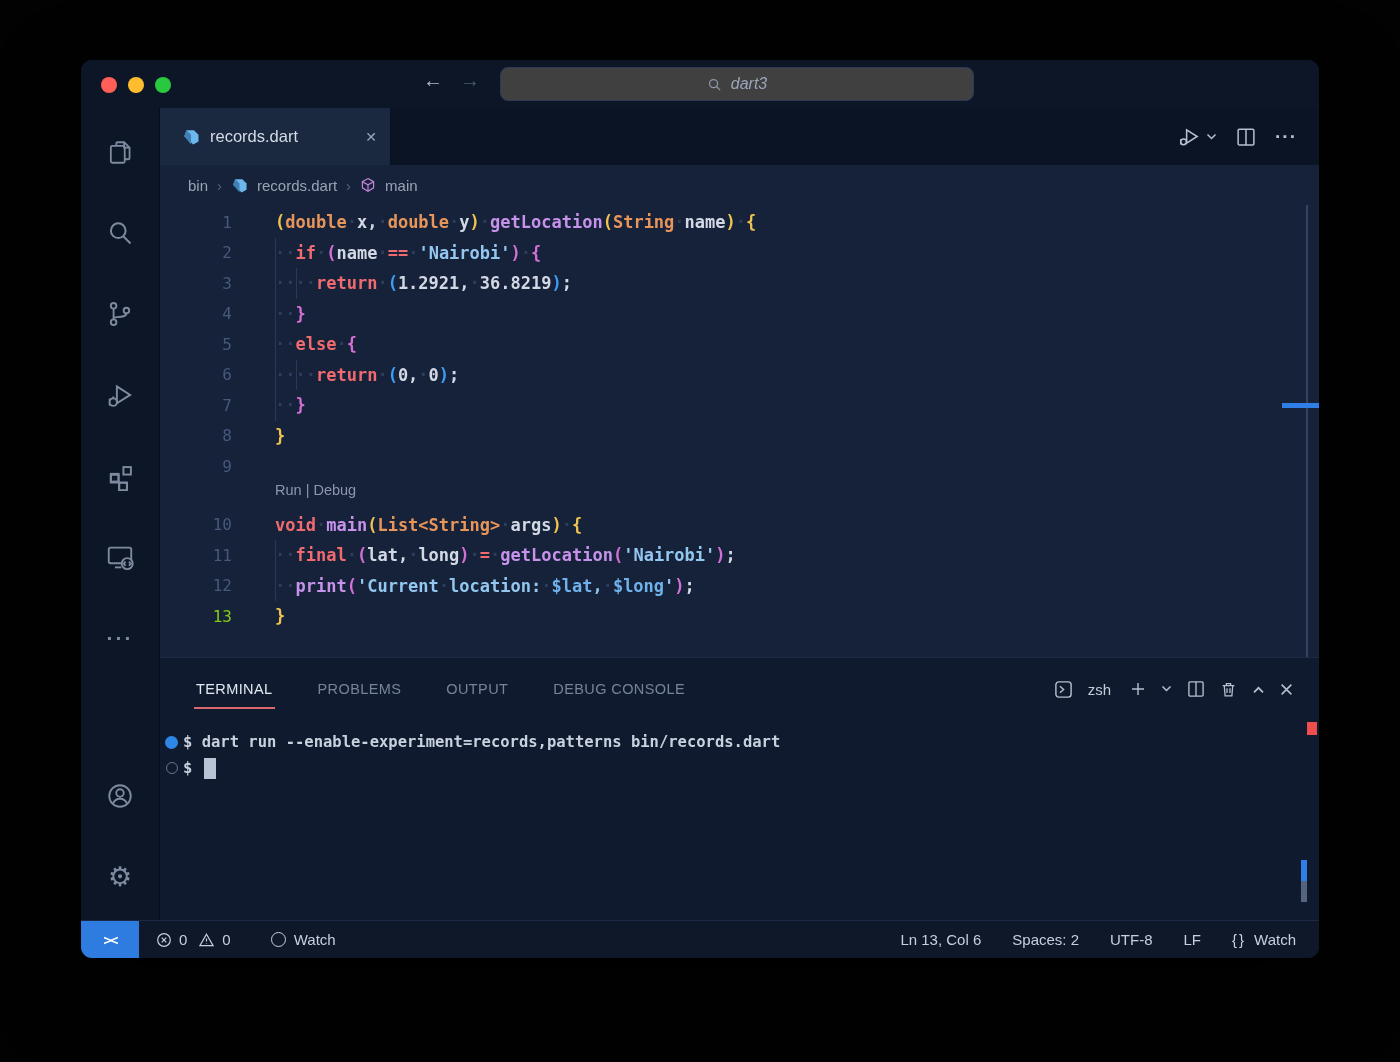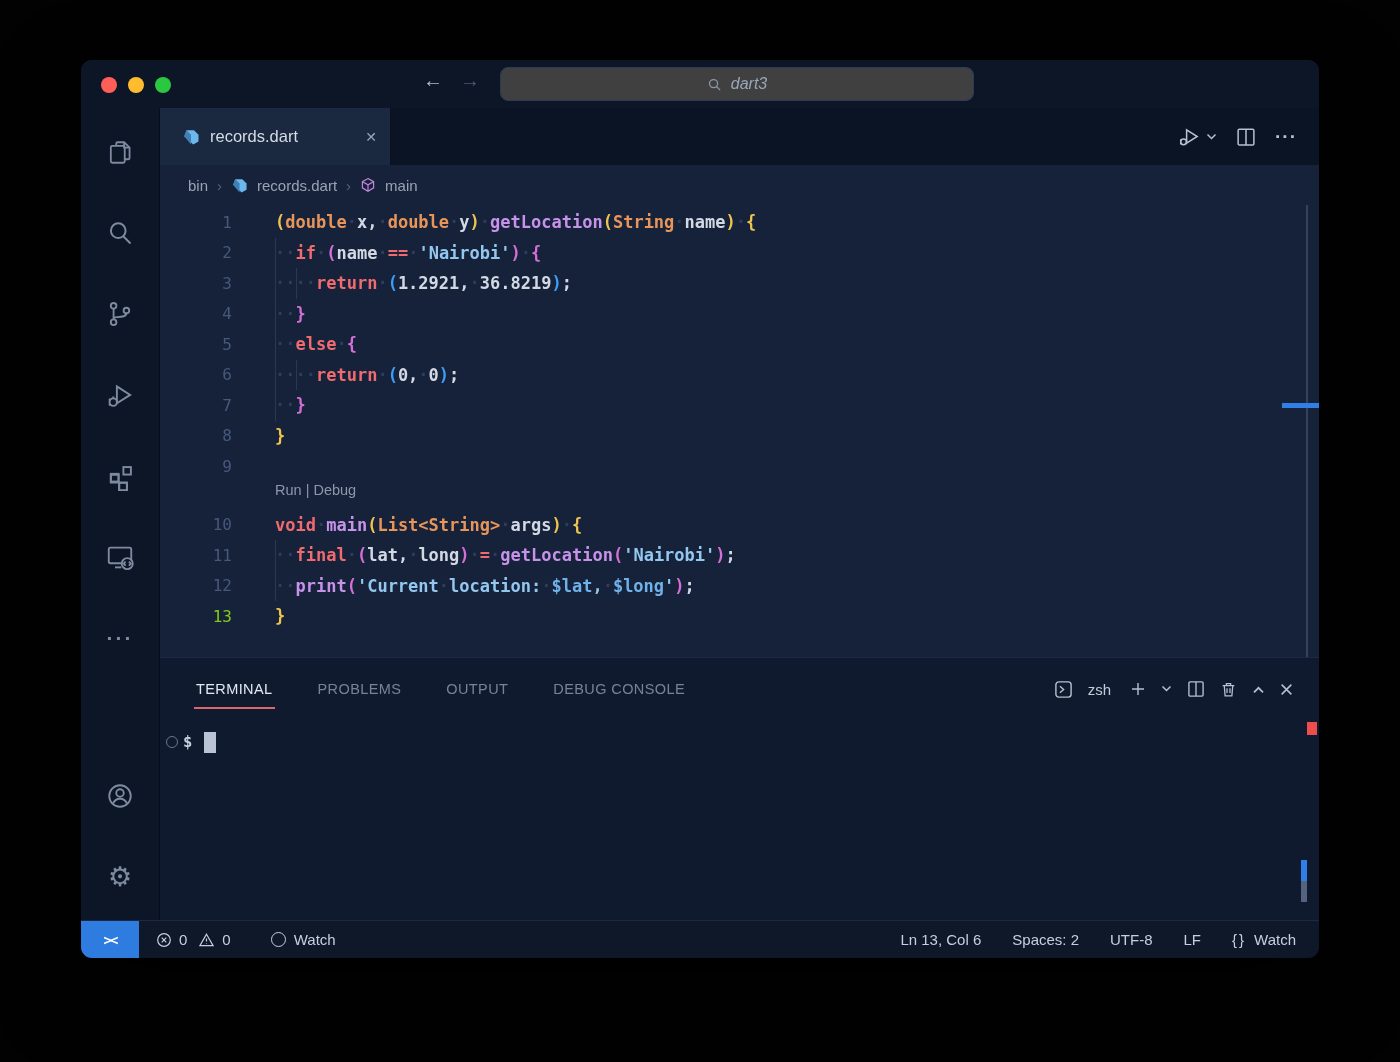--- a/index.html
+++ b/index.html
@@ -276,20 +276,21 @@
             <svg width="13" height="9" viewBox="0 0 10 8" fill="none" stroke="#b6c0d0" stroke-width="1.5">
                 <path d="M1 6.5 l4-4 4 4"></path>
               </svg>
             <svg width="13" height="13" viewBox="0 0 12 12" fill="none" stroke="#b6c0d0" stroke-width="1.4">
                 <path d="M1.5 1.5 L10.5 10.5 M10.5 1.5 L1.5 10.5"></path>
               </svg>
           </div>
         </div>
         <div class="terminal">
           <div>
+              <div class="term-line"><span class="deco filled"></span><span>$ dart run --enable-experiment=records,patterns bin/records.dart</span></div>
               <div class="term-line"><span class="deco outline"></span><span>$ </span><span class="term-cursor"></span></div>
             </div>
           <div class="tovr-red"></div>
           <div class="tovr-blue"></div>
           <div class="tovr-gray"></div>
         </div>
       </div>
     </div>
   </div>
 

